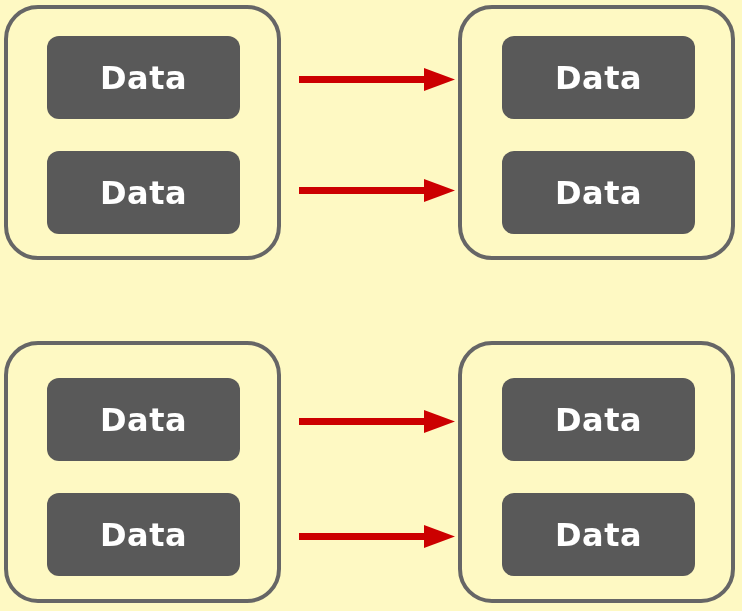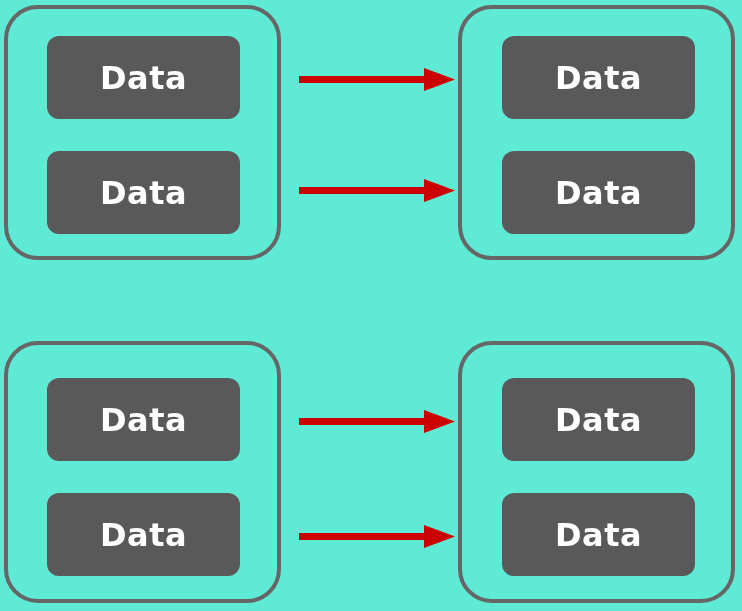--- a/index.html
+++ b/index.html
@@ -10,21 +10,21 @@
   body {
     width: 742px;
     height: 611px;
     overflow: hidden;
     font-family: "DejaVu Sans", sans-serif;
   }
   #canvas {
     position: relative;
     width: 742px;
     height: 611px;
-    background: #5eead4;
+    background: #fef9c3;
   }
   .group-box {
     position: absolute;
     box-sizing: border-box;
     border: 4px solid #666666;
     border-radius: 34px;
     background: transparent;
   }
   .data-box {
     position: absolute;

